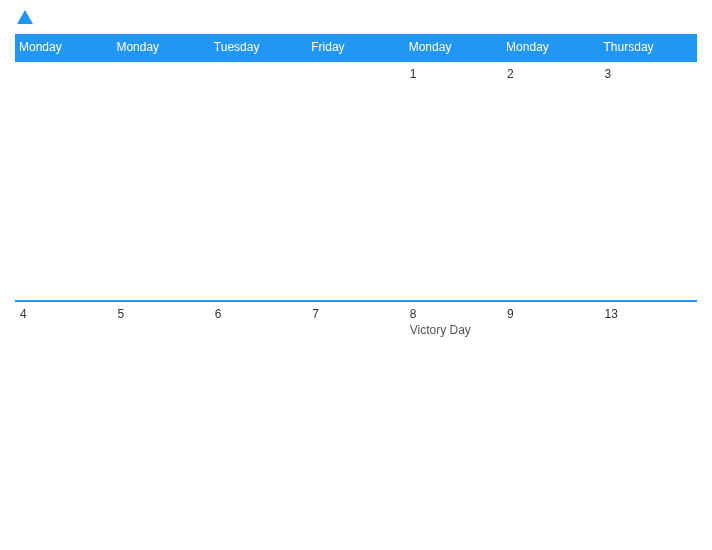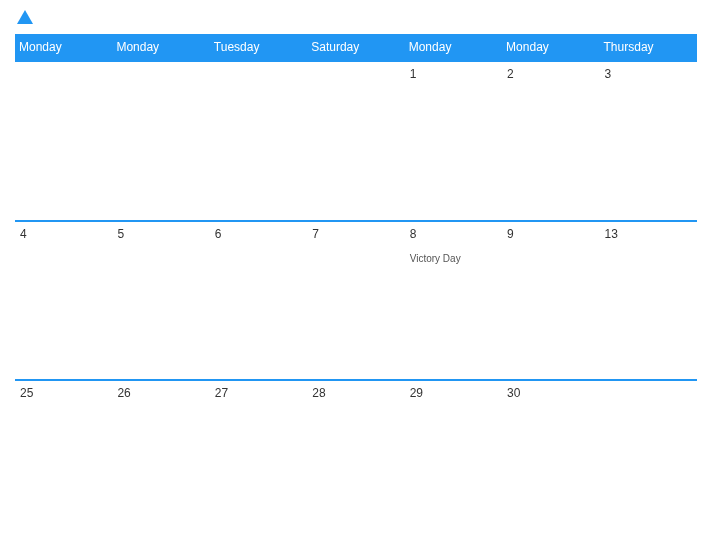--- a/index.html
+++ b/index.html
@@ -96,24 +96,24 @@
       width: calc(100% / 7);
       height: 75px;
       background: #fff;
     }
     .day-number {
       font-size: 12px;
       color: #333;
       display: block;
     }
     .holiday-name {
-      font-size: 10px;
+      font-size: 12px;
       color: #555;
       display: block;
-      margin-top: 12px;
+      margin-top: 2px;
     }
     
     .row-even td { background-color: #f0f4fa; }
     .row-odd td { background-color: #fff; }
   </style>
 </head>
 <body>
 
 <div class="calendar-wrapper">
   <div class="header">
@@ -129,21 +129,21 @@
     <h1 class="title-text"></h1>
     <span class="country-text"></span>
   </div>
 
   <table class="calendar-table">
     <thead>
       <tr>
       <th>Monday</th>
           <th>Monday</th>
           <th>Tuesday</th>
-          <th>Saturday</th>
+          <th>Friday</th>
           <th>Monday</th>
           <th>Monday</th>
           <th>Thursday</th>
         </tr>
     </thead>
     <tbody id="calendar-body">
     <tr class="row-even">
           <td></td>
           <td></td>
           <td></td>
@@ -175,36 +175,15 @@
             <span class="day-number">8</span>
             <span class="holiday-name">Victory Day</span>
           </td>
           <td>
             <span class="day-number">9</span>
           </td>
           <td>
             <span class="day-number">13</span>
           </td>
         </tr>
-        <tr class="row-even">
-          <td>
-            <span class="day-number">25</span>
-          </td>
-          <td>
-            <span class="day-number">26</span>
-          </td>
-          <td>
-            <span class="day-number">27</span>
-          </td>
-          <td>
-            <span class="day-number">28</span>
-          </td>
-          <td>
-            <span class="day-number">29</span>
-          </td>
-          <td>
-            <span class="day-number">30</span>
-          </td>
-          <td></td>
-        </tr>
       </tbody>
   </table>
 </div>
 
 </body></html>

